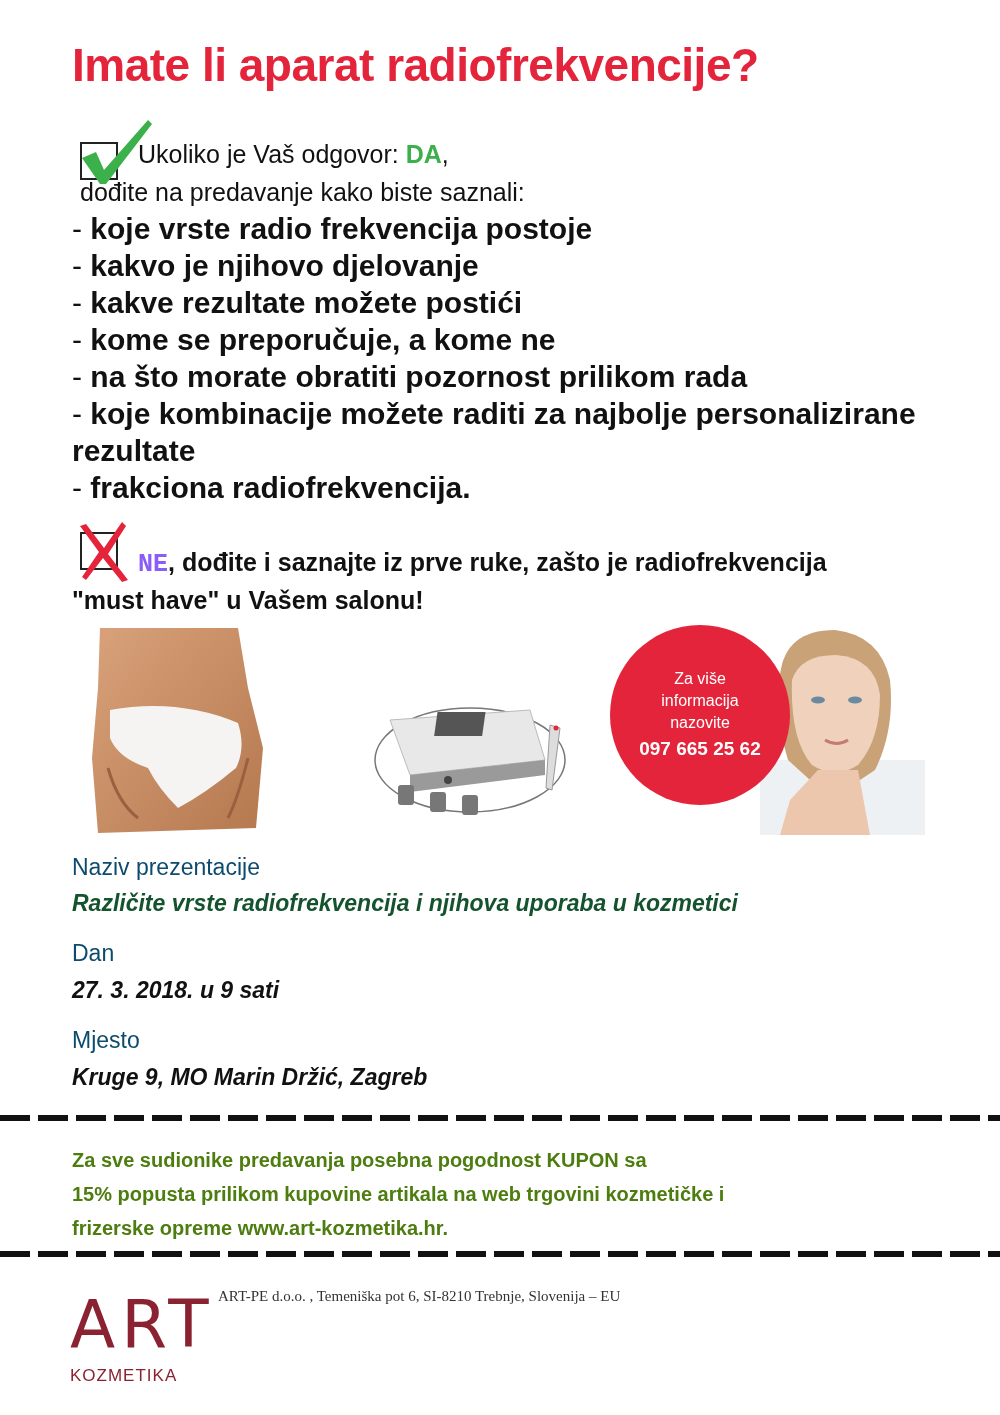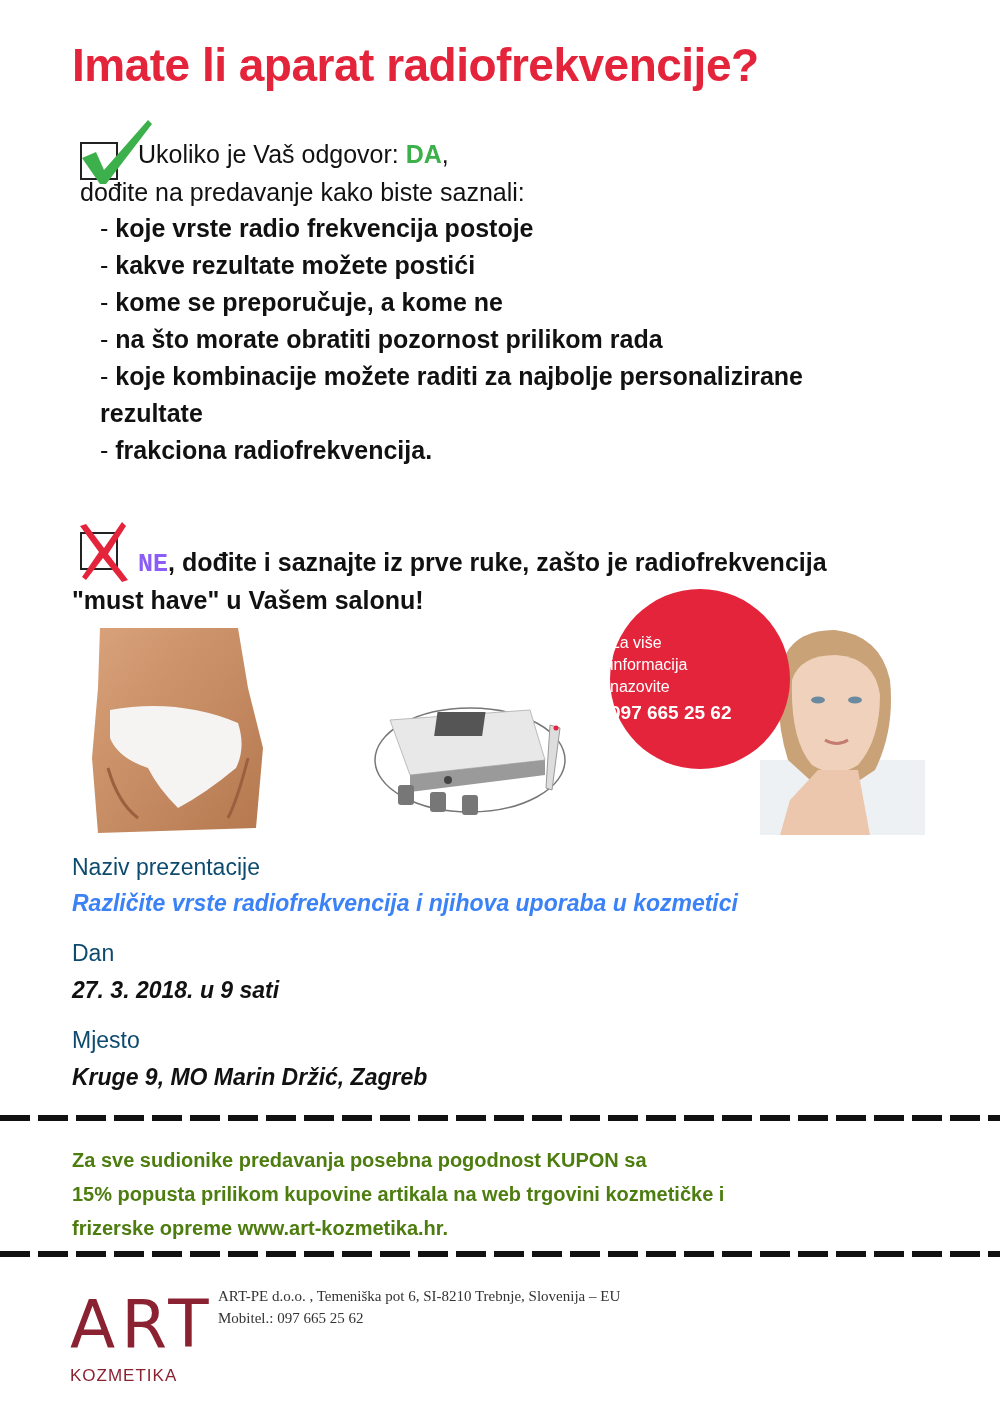--- a/index.html
+++ b/index.html
@@ -18,48 +18,48 @@
     position: absolute; left: 8px; top: 24px; width: 38px; height: 38px;
     border: 2px solid #222; background: #fff;
   }
   .check-svg { position: absolute; left: 6px; top: 0px; width: 80px; height: 70px; }
   .yes-text { position: absolute; left: 66px; top: 22px; font-size: 25px; white-space: nowrap; }
   .da { color: #3cb04a; font-weight: bold; }
 
   .intro { left: 80px; top: 178px; font-size: 25px; white-space: nowrap; }
 
   .bullets { left: 72px; top: 210px; width: 880px; }
-  .bullet { font-size: 25px; font-weight: bold; line-height: 37px; white-space: nowrap; margin-left: 28px; }
+  .bullet { font-size: 30px; font-weight: bold; line-height: 37px; white-space: nowrap; }
   .bullet .dot { font-weight: normal; }
 
   .no-row { left: 72px; top: 520px; width: 900px; }
   .xbox {
     position: absolute; left: 8px; top: 12px; width: 38px; height: 38px;
     border: 2px solid #222; background: #fff;
   }
   .x-svg { position: absolute; left: 2px; top: 2px; width: 56px; height: 60px; }
   .no-text { position: absolute; left: 66px; top: 28px; font-size: 25px; font-weight: bold; white-space: nowrap; }
   .no-text .ne { color: #8b5cf6; font-family: Liberation Mono, monospace; }
   .no-text2 { position: absolute; left: 0px; top: 66px; font-size: 25px; font-weight: bold; white-space: nowrap; }
 
   .photo-body { left: 88px; top: 628px; width: 180px; height: 210px; }
   .device { left: 370px; top: 680px; width: 200px; height: 140px; }
   .face { left: 740px; top: 620px; width: 185px; height: 215px; }
 
   .red-circle {
-    left: 610px; top: 589px; width: 180px; height: 180px; border-radius: 50%;
+    left: 610px; top: 625px; width: 180px; height: 180px; border-radius: 50%;
     background: #e3243b; color: #fff; text-align: center;
-    display: flex; flex-direction: column; justify-content: center; align-items: flex-start;
+    display: flex; flex-direction: column; justify-content: center; align-items: center;
   }
   .red-circle .line { font-size: 16px; line-height: 22px; }
   .red-circle .phone { font-size: 19px; font-weight: bold; line-height: 26px; margin-top: 2px; }
 
   .label { font-size: 23px; color: #0c4a6e; white-space: nowrap; }
   .value { font-size: 23px; font-weight: bold; font-style: italic; white-space: nowrap; }
-  .value.red { color: #3b82f6; }
+  .value.red { color: #14532d; }
 
   .dash-line {
     left: 0; width: 1000px; height: 6px;
     background-image: linear-gradient(to right, #111 0 30px, transparent 30px 38px);
     background-size: 38px 6px; background-repeat: repeat-x;
   }
 
   .coupon { left: 72px; top: 1143px; width: 880px; color: #4d7c0f; font-weight: bold; font-size: 20px; line-height: 34px; }
   .coupon div { white-space: nowrap; }
 
@@ -81,20 +81,21 @@
     <path d="M4 40 L18 34 L26 52 L70 2 L74 6 L28 66 L22 66 Z" fill="#3cb04a"></path>
   </svg>
   <div class="yes-text">
     <span>Ukoliko je Vaš odgovor: </span><span class="da">DA</span><span>,</span>
   </div>
 </div>
 <div class="abs intro">dođite na predavanje kako biste saznali:</div>
 
 <div class="abs bullets">
   <div class="bullet"><span class="dot">- </span><span>koje vrste radio frekvencija postoje</span></div>
+  <div class="bullet"><span class="dot">- </span><span>kakvo je njihovo djelovanje</span></div>
   <div class="bullet"><span class="dot">- </span><span>kakve rezultate možete postići</span></div>
   <div class="bullet"><span class="dot">- </span><span>kome se preporučuje, a kome ne</span></div>
   <div class="bullet"><span class="dot">- </span><span>na što morate obratiti pozornost prilikom rada</span></div>
   <div class="bullet"><span class="dot">- </span><span>koje kombinacije možete raditi za najbolje personalizirane</span></div>
   <div class="bullet"><span>rezultate</span></div>
   <div class="bullet"><span class="dot">- </span><span>frakciona radiofrekvencija.</span></div>
 </div>
 
 <div class="abs no-row">
   <div class="xbox"></div>
@@ -165,14 +166,13 @@
   <div>frizerske opreme www.art-kozmetika.hr.</div>
 </div>
 <div class="abs dash-line" style="top:1251px;"></div>
 
 <div class="abs logo">
   <div class="logo-art">ART</div>
   <div class="logo-sub">KOZMETIKA</div>
 </div>
 <div class="abs contact">
   <div>ART-PE d.o.o. , Temeniška pot 6, SI-8210 Trebnje, Slovenija – EU</div>
-  <div>Mobitel.: 097 665 25 62</div>
 </div>
 
 </body></html>

